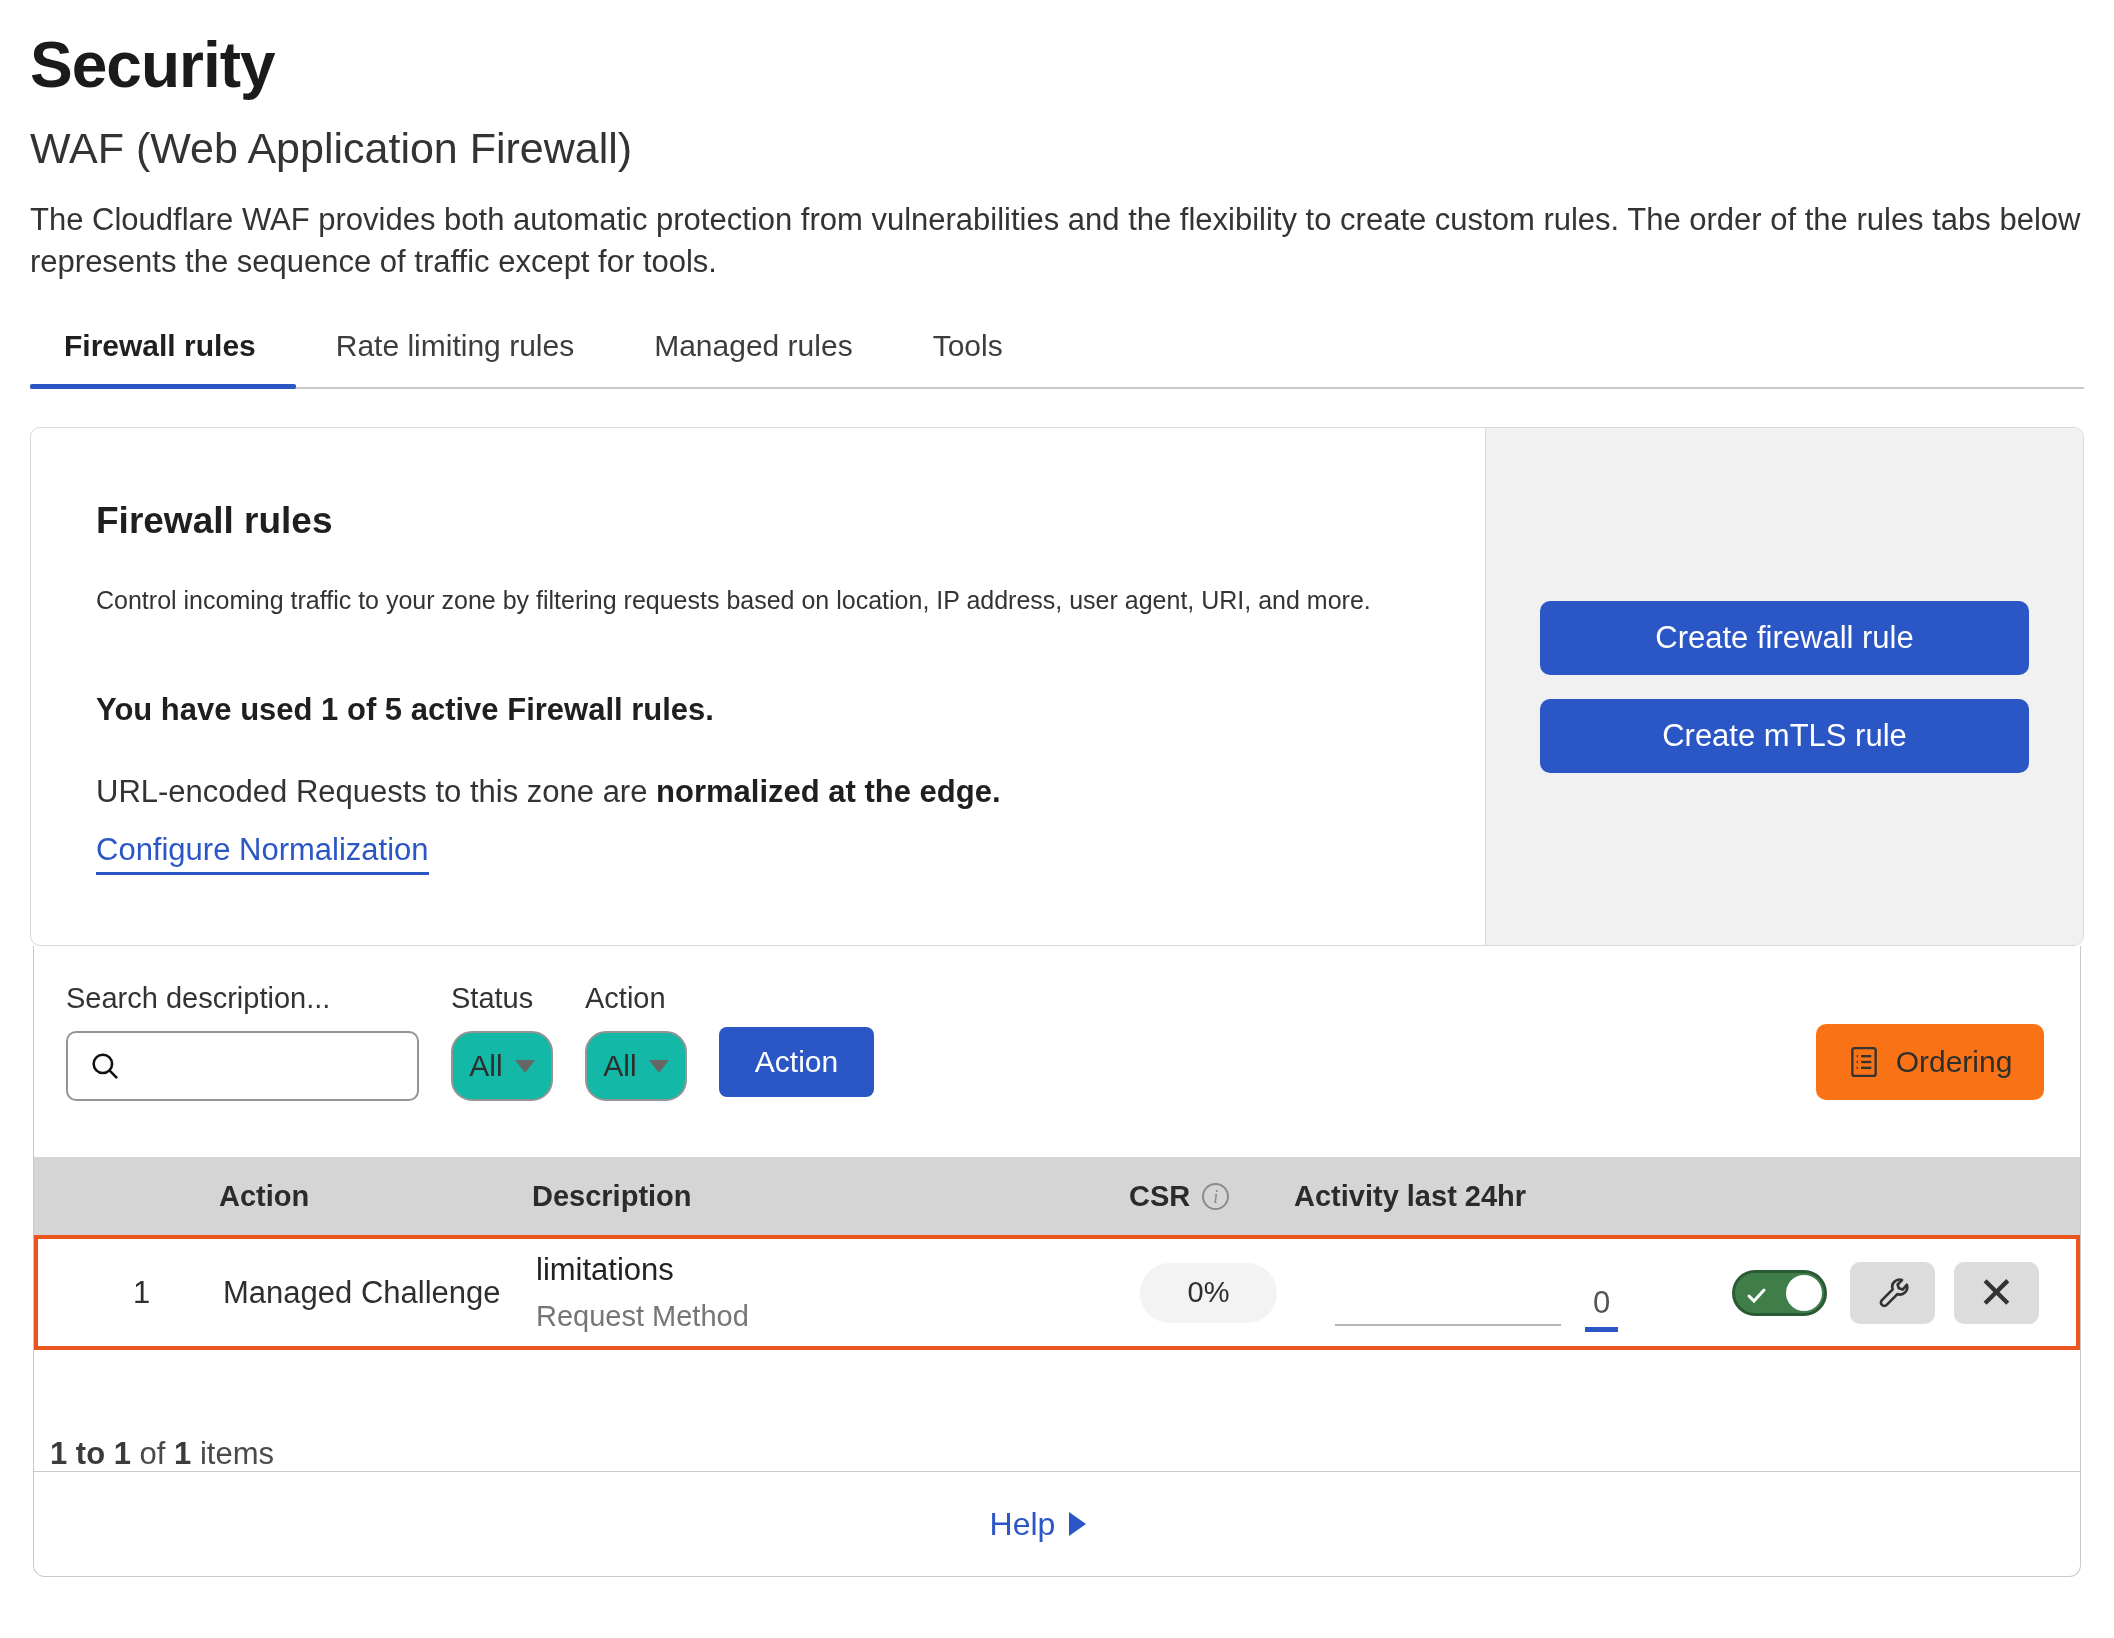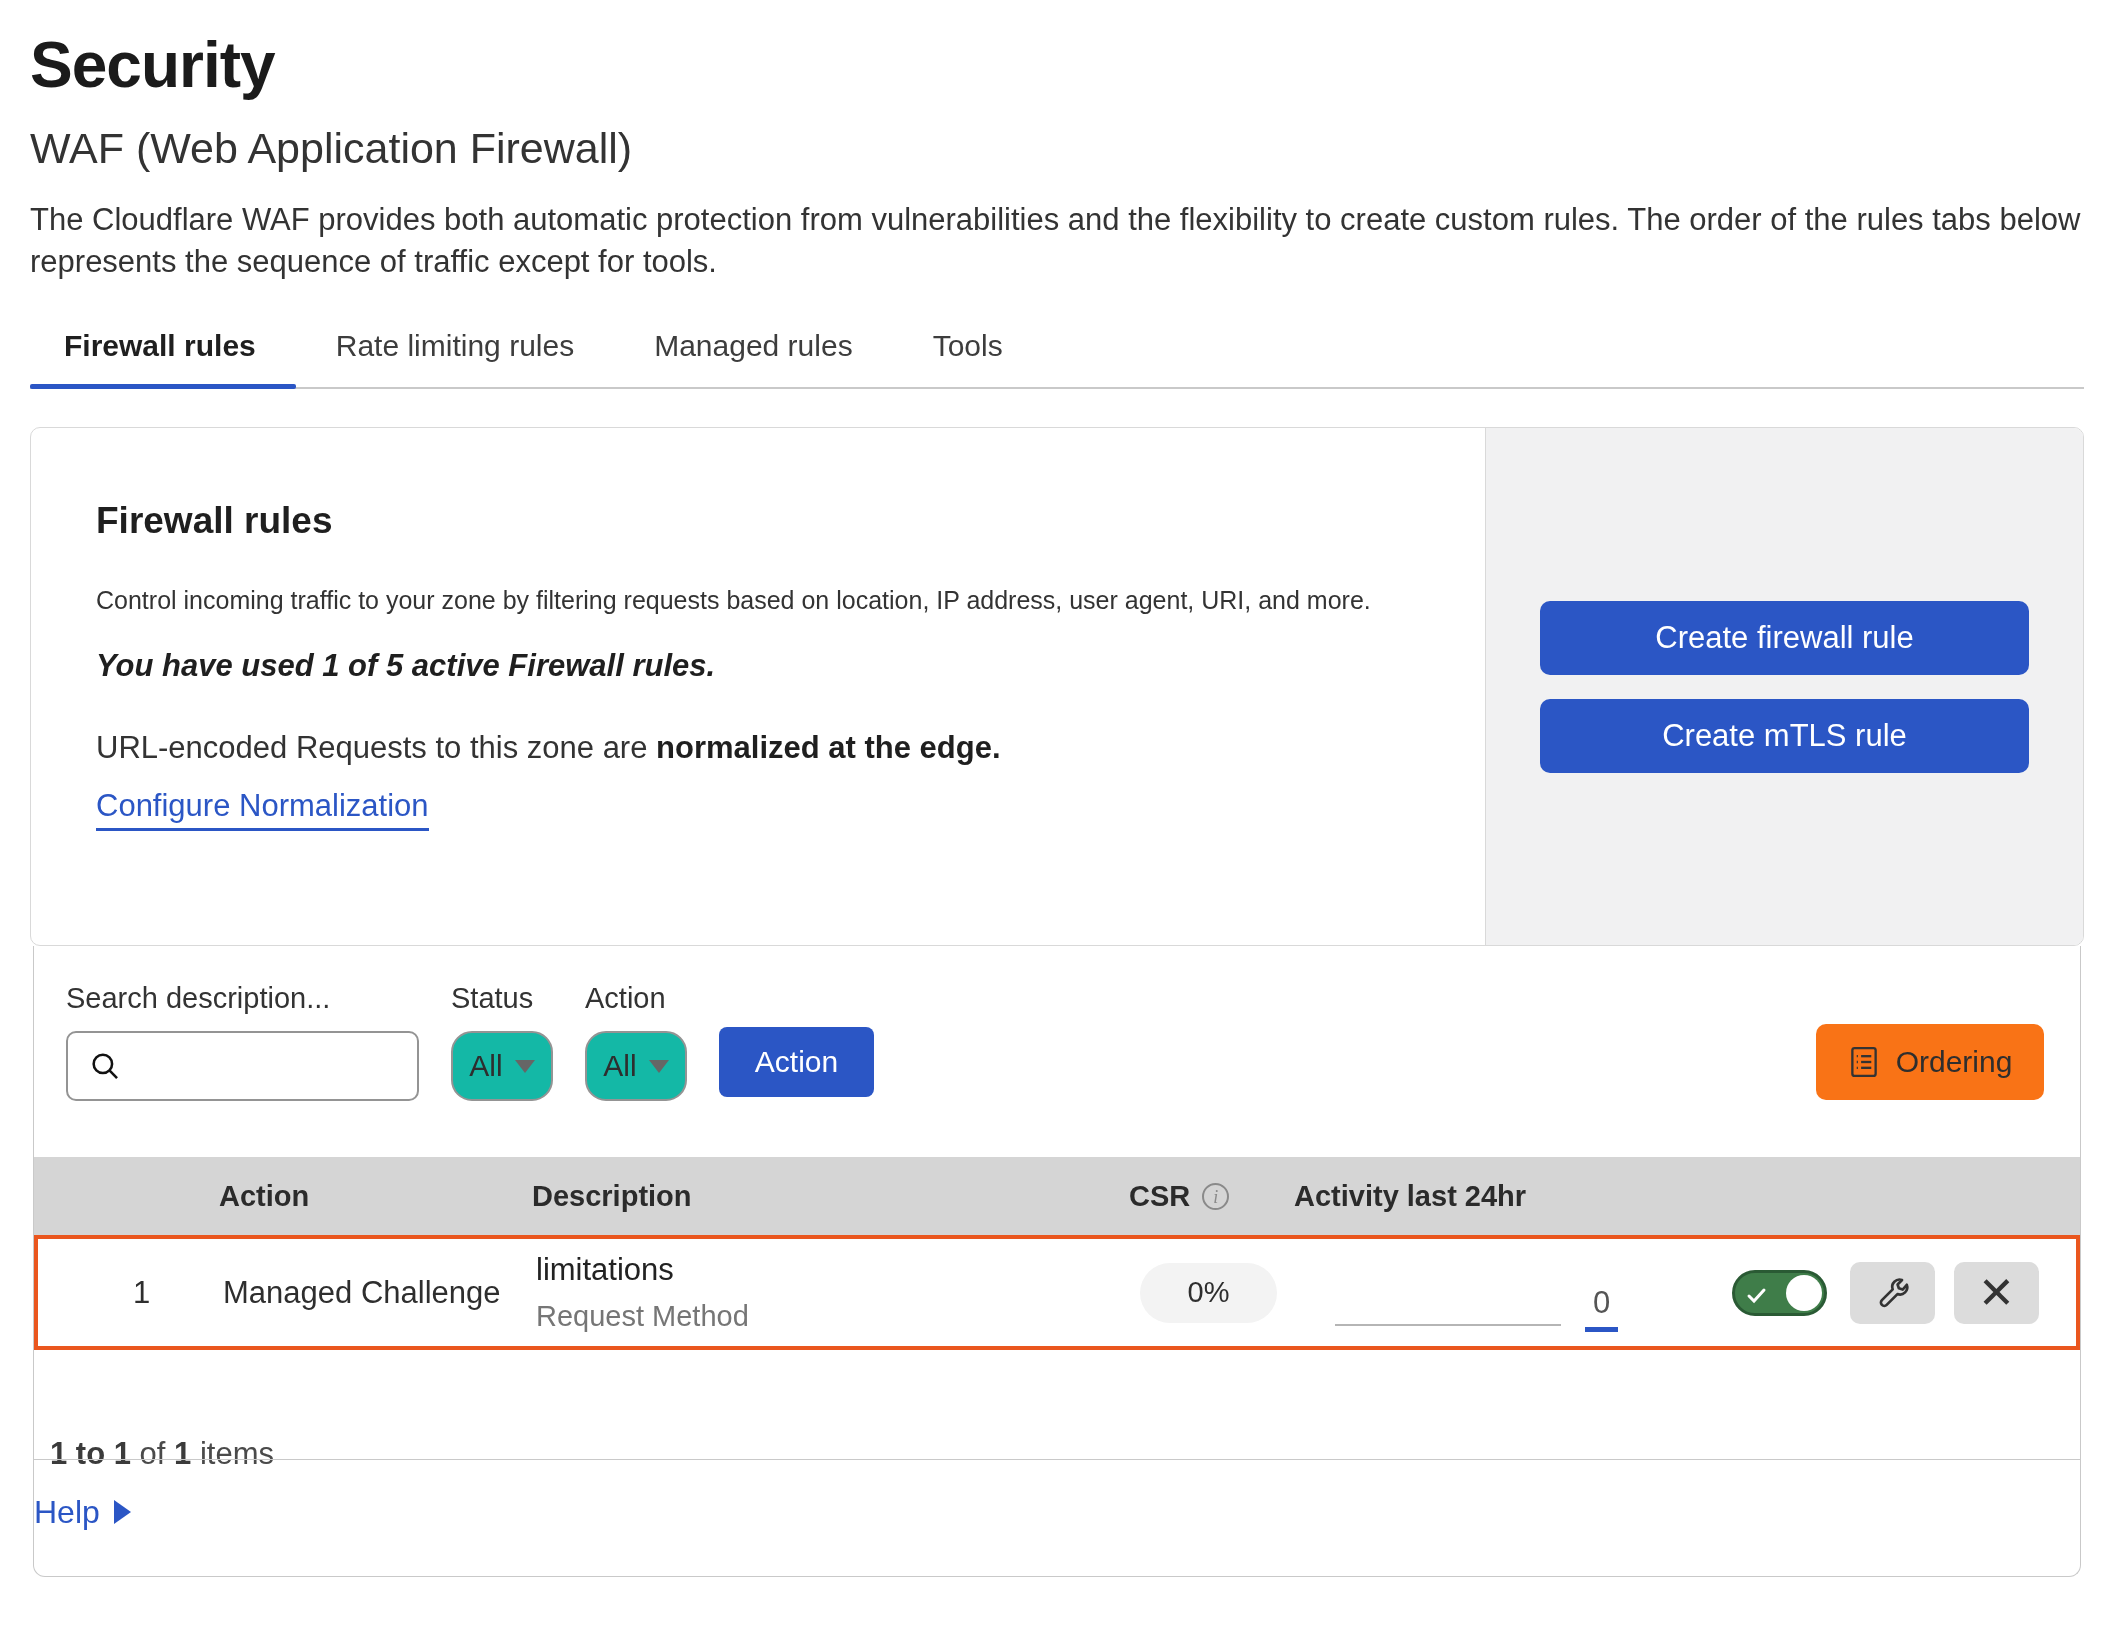--- a/index.html
+++ b/index.html
@@ -17,21 +17,21 @@
   .tabs { display:flex; margin:40px 30px 0 30px; border-bottom:2px solid #c9c9c9; }
   .tab { padding:6px 40px 24px 40px; font-size:30px; color:#3d3d3d; cursor:pointer; position:relative; }
   .tab:first-child { padding-left:34px; }
   .tab.active { font-weight:700; color:#1f1f1f; }
   .tab.active::after { content:""; position:absolute; left:0; right:0; bottom:-2px; height:5px; background:#2b56c5; border-radius:2px; }
   
   .card { margin:38px 30px 0 30px; border:1px solid #d9d9d9; border-radius:10px; display:flex; height:519px; overflow:hidden; }
   .card-left { flex:1; padding:72px 40px 40px 65px; }
   .card-left h3 { font-size:37px; font-weight:700; color:#1f1f1f; }
   .card-left .cdesc { margin-top:34px; font-size:25px; line-height:48px; color:#333; max-width:1340px; }
-  .card-left .usage { margin-top:24px; font-size:31px; font-weight:700; color:#1f1f1f;font-style:italic; }
+  .card-left .usage { margin-top:68px; font-size:31px; font-weight:700; color:#1f1f1f; }
   .card-left .urlline { margin-top:46px; font-size:31px; color:#333; }
   .card-left .urlline b { color:#1f1f1f; }
   .cf-link { display:inline-block; margin-top:22px; font-size:31px; color:#2b56c5; text-decoration:none; border-bottom:3px solid #2b56c5; padding-bottom:4px; cursor:pointer; }
   .card-right { width:598px; background:#f1f1f2; border-left:1px solid #d9d9d9; display:flex; flex-direction:column; justify-content:center; align-items:center; gap:24px; padding:0 54px; }
   .btn-blue { width:100%; height:74px; background:#2b56c5; color:#fff; font-size:31px; font-family:inherit; border:none; border-radius:10px; cursor:pointer; }
   
   .panel { margin:0 33px; border:1px solid #c9c9c9; border-top:none; border-radius:0 0 12px 12px; height:631px; position:relative; }
   .filters { display:flex; align-items:flex-start; padding:36px 36px 0 32px; position:relative; }
   .fgroup { display:flex; flex-direction:column; margin-right:32px; }
   .flabel { font-size:29px; color:#333; margin-bottom:16px; }
@@ -57,21 +57,21 @@
   .cell-ctrl { display:flex; align-items:center; justify-content:flex-end; padding-right:37px; }
   .toggle { width:95px; height:46px; background:#3f7d49; border:3px solid #2a5a34; border-radius:24px; position:relative; cursor:pointer; }
   .toggle .knob { position:absolute; top:2px; right:2px; width:36px; height:36px; background:#fff; border-radius:50%; }
   .toggle svg { position:absolute; left:10px; top:11px; }
   .sq-btn { width:85px; height:62px; background:#dcdcdc; border:none; border-radius:10px; display:flex; align-items:center; justify-content:center; cursor:pointer; }
   .sq-btn.wrench { margin-left:23px; }
   .sq-btn.close { margin-left:19px; font-size:44px; font-weight:300; color:#333; }
   
   .tfoot { padding:86px 0 0 16px; font-size:31px; color:#4a4a4a; }
   .tfoot b { color:#3b3b3b; }
-  .helpbar { position:absolute; left:0; right:0; bottom:12px; height:105px; border-top:1px solid #c9c9c9; display:flex; align-items:center; justify-content:flex-start; padding-right:38px; }
+  .helpbar { position:absolute; left:0; right:0; bottom:0; height:105px; border-top:1px solid #c9c9c9; display:flex; align-items:center; justify-content:center; padding-right:38px; }
   .help-link { display:flex; align-items:center; gap:14px; font-size:32px; color:#2b56c5; text-decoration:none; cursor:pointer; }
   .help-tri { width:0; height:0; border-top:12px solid transparent; border-bottom:12px solid transparent; border-left:17px solid #2b56c5; }
 </style>
 </head>
 <body>
 
 <div class="page">
 
   <div class="hdr">
     <h1>Security</h1>

